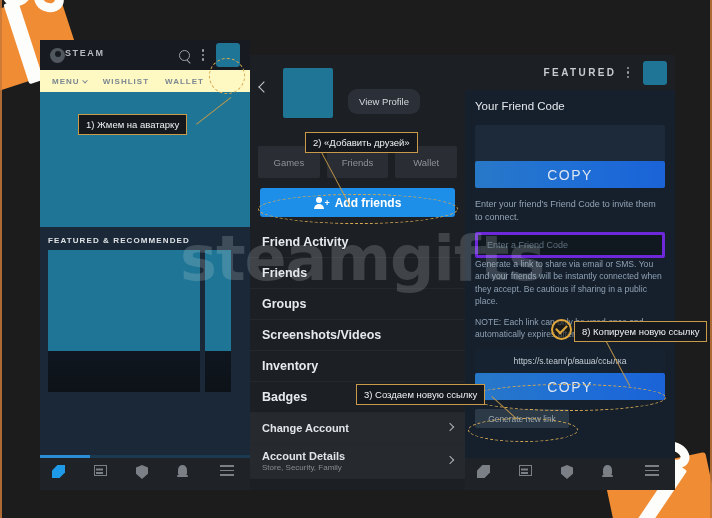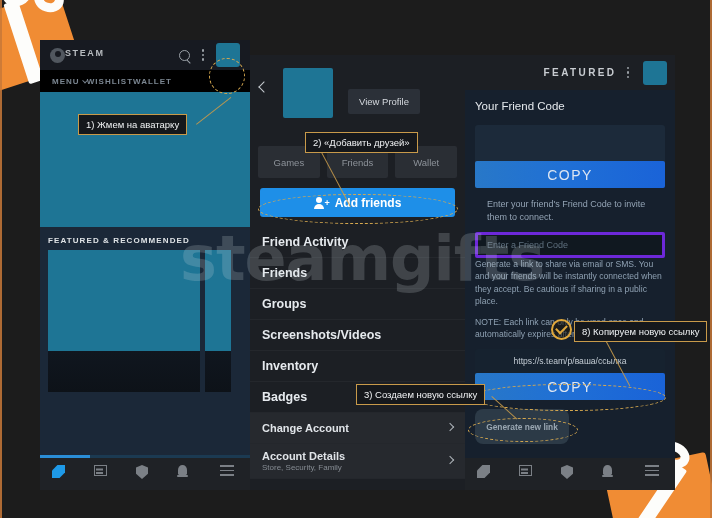--- a/index.html
+++ b/index.html
@@ -74,22 +74,22 @@
   }
   .mag::after {
     content: ""; position: absolute; width: 1.4px; height: 5px;
     background: #9aa0a6; right: -1px; bottom: -4px; transform: rotate(-45deg);
   }
   .kebab { display: flex; flex-direction: column; gap: 2px; margin-right: 12px; }
   .kebab i { width: 2.5px; height: 2.5px; border-radius: 50%; background: #9aa0a6; display: block; }
   .avatar-sq { width: 24px; height: 24px; background: #1e7595; border-radius: 3px; }
 
   .steam-navbar {
-    height: 22px; background: #000000;
-    display: flex; align-items: center; padding: 0 12px;
+    height: 22px; background: #fef9c3;
+    display: flex; align-items: center; gap: 16px; padding: 0 12px;
   }
   .steam-navbar span {
     color: #7c8792; font-size: 8px; letter-spacing: 1px; font-weight: bold;
   }
   .chev-small {
     display: inline-block; width: 4px; height: 4px;
     border-right: 1.2px solid #7c8792; border-bottom: 1.2px solid #7c8792;
     transform: rotate(45deg) translate(-1px,-1px);
   }
 
@@ -159,21 +159,21 @@
     border-left: 1.6px solid #c6cbd1; border-bottom: 1.6px solid #c6cbd1;
     transform: rotate(45deg);
   }
   .mid-avatar {
     position: absolute; left: 33px; top: 13px;
     width: 50px; height: 50px; background: #1e7595; border-radius: 2px;
   }
   .view-profile {
     position: absolute; left: 98px; top: 34px;
     background: #2b3038; color: #d5d9de; font-size: 9.5px;
-    padding: 7px 11px; border-radius: 2px; white-space: nowrap;
+    padding: 7px 11px; border-radius: 9px; white-space: nowrap;
   }
   .pill-row { display: flex; gap: 7px; padding: 0 8px; margin-top: 16px; }
   .pill {
     flex: 1; height: 32px; background: #2a2e34; border-radius: 2px;
     display: flex; align-items: center; justify-content: center;
     color: #8c9299; font-size: 9.5px;
   }
   .add-friends-btn {
     margin: 10px; height: 29px; background: #1e8fe8; border-radius: 3px;
     display: flex; align-items: center; justify-content: center; gap: 7px;
@@ -225,38 +225,38 @@
   .r-heading { color: #e4e8ec; font-size: 11.5px; margin-bottom: 13px; }
   .code-card { background: #1c2a3a; border-radius: 3px; padding: 0; }
   .code-blank { height: 36px; }
   .copy-btn {
     height: 27px; border-radius: 2px;
     background: linear-gradient(90deg,#2878c8 0%,#1f6fd6 50%,#1a63d8 100%);
     color: #dde6f2; font-size: 14px; letter-spacing: 1.4px;
     display: flex; align-items: center; justify-content: center;
   }
   .r-text {
-    color: #93a3b4; font-size: 9px; line-height: 1.45; margin: 10px 0 8px 12px;
+    color: #93a3b4; font-size: 9px; line-height: 1.45; margin: 10px 0 8px 0;
   }
   .friend-input {
     height: 26px; background: #101820; border: 3px solid #6d28d9; border-radius: 2px;
     display: flex; align-items: center; padding: 0 9px;
     color: #5f707f; font-size: 9px;
   }
   .qi-title { color: #e4e8ec; font-size: 11.5px; margin: 11px 0 4px 0; }
   .qi-body { color: #8ea0b2; font-size: 8.6px; line-height: 1.42; }
   .qi-note { color: #8ea0b2; font-size: 8.6px; line-height: 1.42; margin-top: 9px; }
   .link-card { background: #16222f; border-radius: 3px; margin-top: 9px; padding: 7px 0 0 0; }
   .link-url {
     color: #c3ccd4; font-size: 8.6px; text-align: center; padding-bottom: 7px;
   }
   .gen-link-btn {
-    margin-top: 9px; width: 94px; height: 35px; background: #2c3a47; border-radius: 8px;
+    margin-top: 9px; width: 94px; height: 19px; background: #2c3a47; border-radius: 2px;
     color: #9aa7b2; font-size: 8.4px;
-    display: flex; align-items: center; justify-content: center; font-weight: bold;
+    display: flex; align-items: center; justify-content: center;
   }
 
   
   .ann-tip {
     position: absolute; background: #15181c; border: 1px solid #c89a4a;
     color: #f0f2f4; font-size: 9.5px; padding: 4px 7px; white-space: nowrap;
     z-index: 60;
   }
   .ann-line {
     position: absolute; background: #c89a4a; height: 1.3px;

